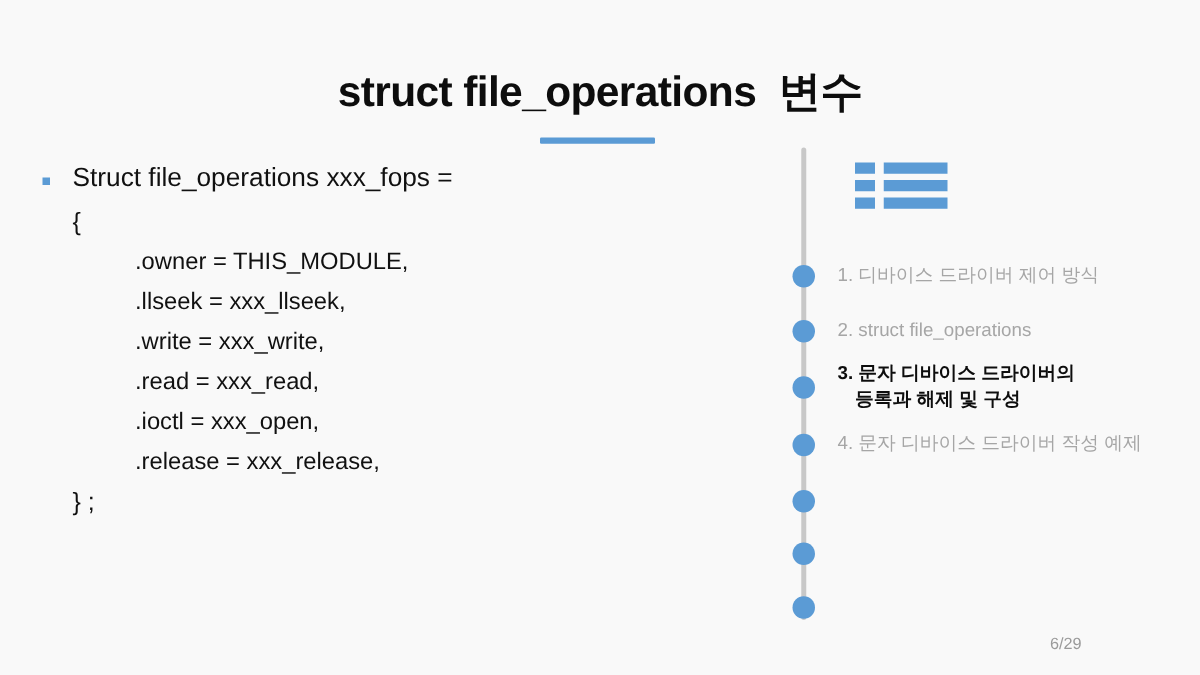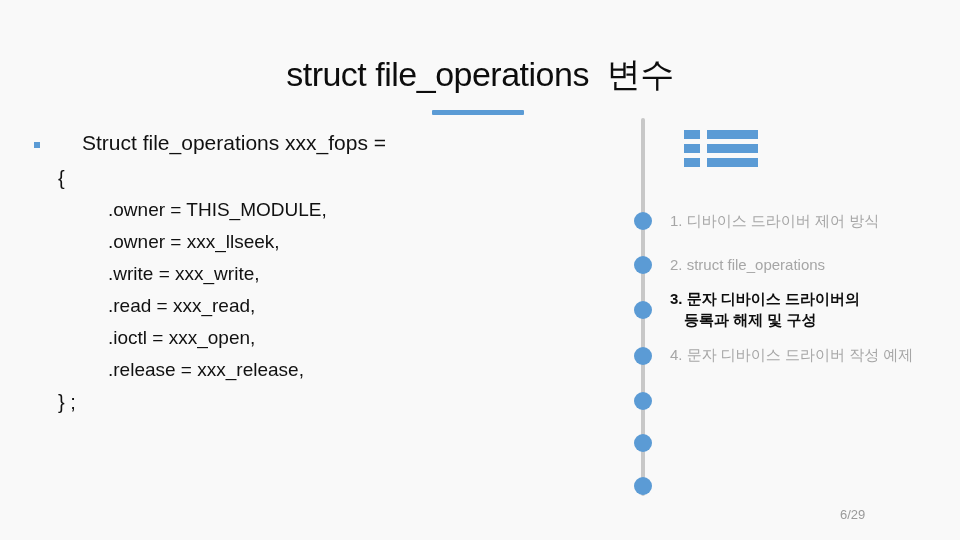--- a/index.html
+++ b/index.html
@@ -24,21 +24,21 @@
   
   #title-block {
     position: absolute;
     left: 0;
     top: 52px;
     width: 960px;
     text-align: center;
   }
   #slide-title {
     font-size: 34px;
-    font-weight: normal;
+    font-weight: bold;
     letter-spacing: -0.5px;
     line-height: 44px;
     color: #0d0d0d;
     white-space: pre;
   }
   #title-underline {
     position: absolute;
     left: 432px;
     top: 110px;
     width: 92px;
@@ -65,21 +65,20 @@
     top: 14px;
     width: 6px;
     height: 6px;
     background: #5b9bd5;
   }
   .bullet-text {
     font-size: 21px;
     line-height: 30px;
     color: #111;
     white-space: pre;
-    margin-left: 24px;
   }
   .brace-row {
     padding-left: 58px;
     font-size: 20px;
     line-height: 32px;
     color: #111;
     white-space: pre;
   }
   .code-row {
     padding-left: 108px;
@@ -179,21 +178,21 @@
   <div id="content">
 
     <div class="bullet-row">
       <span class="bullet-mark"></span>
       <span class="bullet-text">Struct file_operations xxx_fops =</span>
     </div>
 
     <div class="brace-row">{</div>
 
     <div class="code-row">.owner = THIS_MODULE,</div>
-    <div class="code-row">.owner = xxx_llseek,</div>
+    <div class="code-row">.llseek = xxx_llseek,</div>
     <div class="code-row">.write = xxx_write,</div>
     <div class="code-row">.read = xxx_read,</div>
     <div class="code-row">.ioctl = xxx_open,</div>
     <div class="code-row">.release = xxx_release,</div>
 
     <div class="brace-row">} ;</div>
   </div>
 
   <div id="agenda">
 

